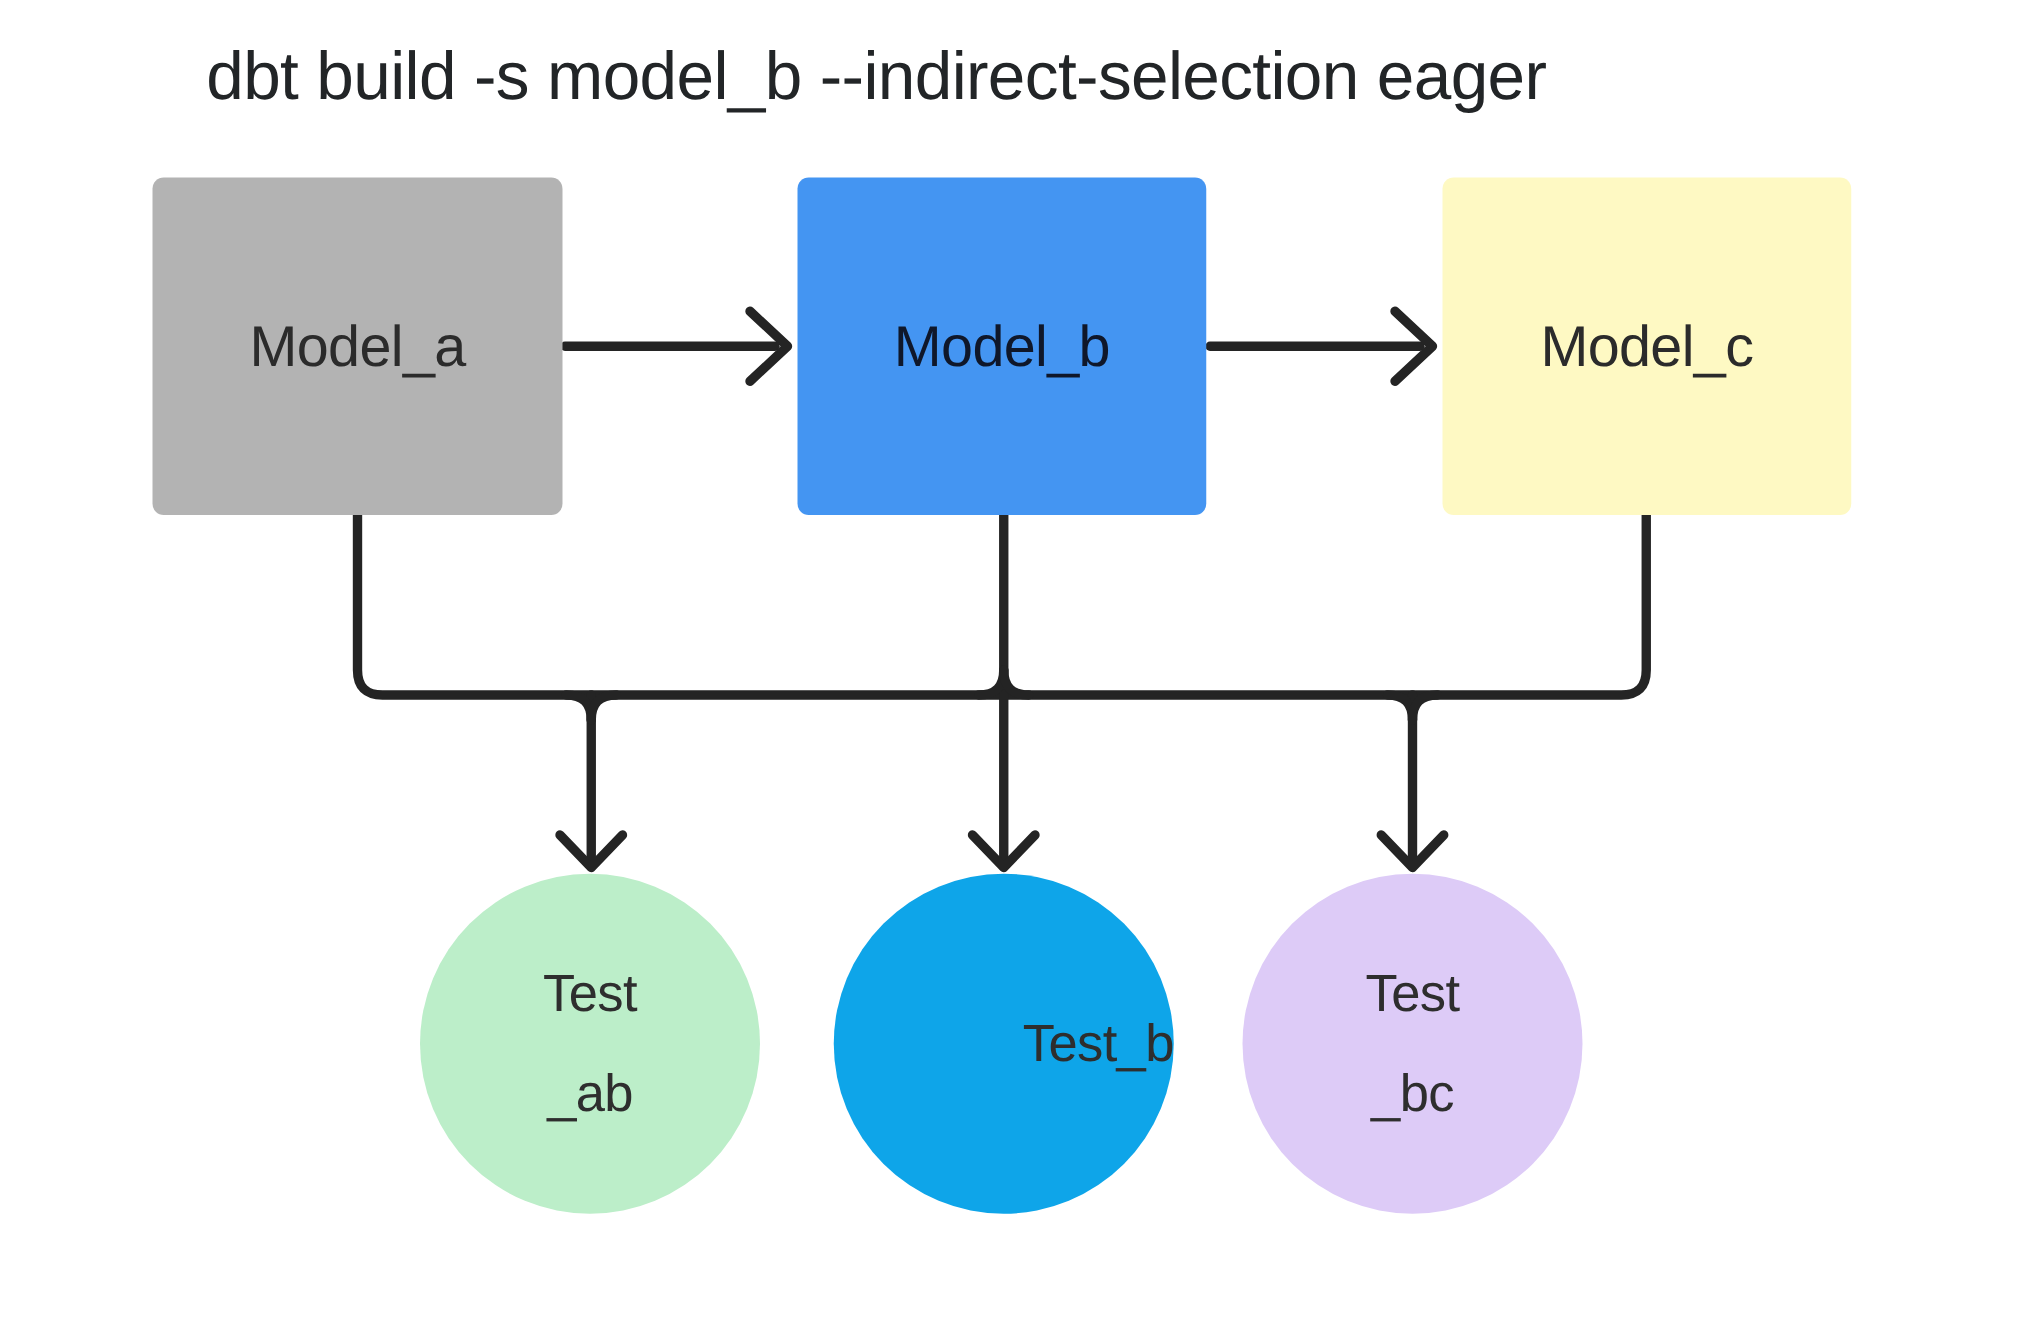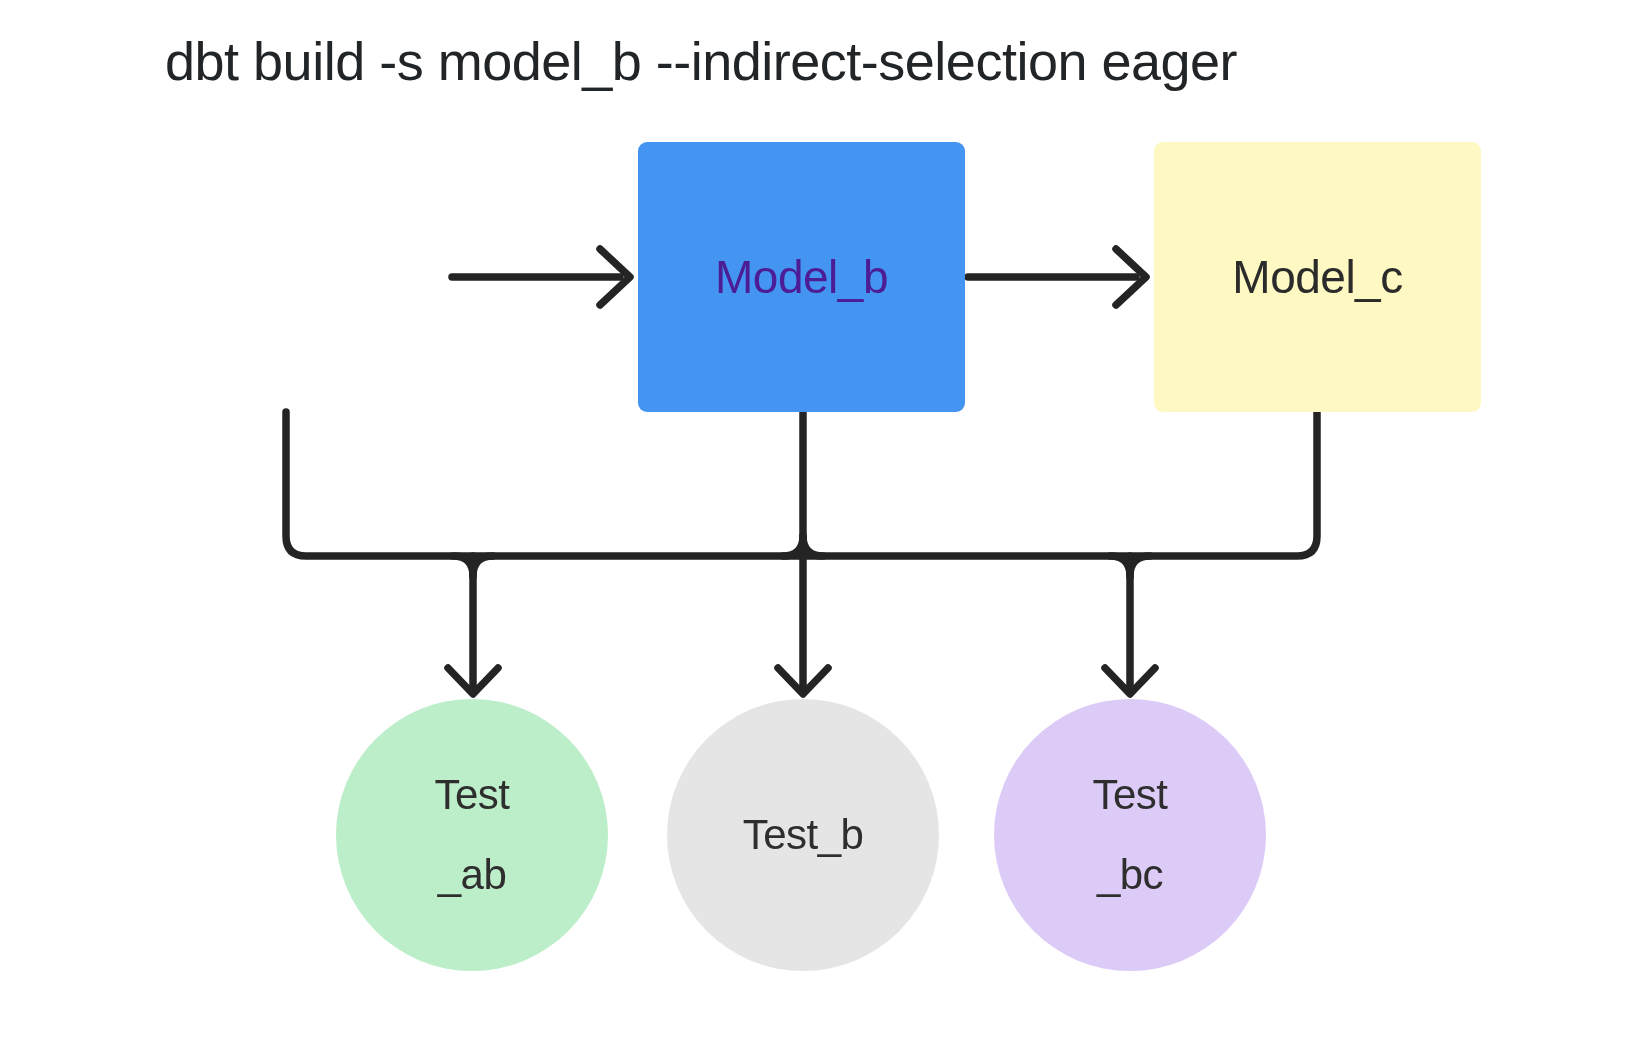--- a/index.html
+++ b/index.html
@@ -101,35 +101,38 @@
       <path d="M493 556 Q473 556 473 576"></path>
       <path d="M448 668 L473 694 L498 668"></path>
 
       <path d="M1130 556 L1130 692"></path>
       <path d="M1110 556 Q1130 556 1130 576"></path>
       <path d="M1150 556 Q1130 556 1130 576"></path>
       <path d="M1105 668 L1130 694 L1155 668"></path>
     </g>
   </svg>
 
+  <div class="node-box box-a" style="background-color: rgb(179, 179, 179);">
+    <span style="color: rgb(43, 43, 43);">Model_a</span>
+  </div>
 
   <div class="node-box box-b" style="background-color: rgb(68, 149, 242);">
-    <span style="color: #4c1d95;">Model_b</span>
+    <span style="color: #0f172a;">Model_b</span>
   </div>
 
   <div class="node-box box-c" style="background-color: #fef9c3;">
     <span style="color: rgb(43, 43, 43);">Model_c</span>
   </div>
 
   <div class="node-circle circ-ab" style="background-color: rgb(188, 238, 201);">
     <span>Test</span>
     <span>_ab</span>
   </div>
 
-  <div class="node-circle circ-b" style="background-color: #e5e5e5;">
+  <div class="node-circle circ-b" style="background-color: #0ea5e9; align-items: flex-end;">
     <span>Test_b</span>
     <span></span>
   </div>
 
   <div class="node-circle circ-bc" style="background-color: rgb(221, 203, 247);">
     <span>Test</span>
     <span>_bc</span>
   </div>
 
 </div>

